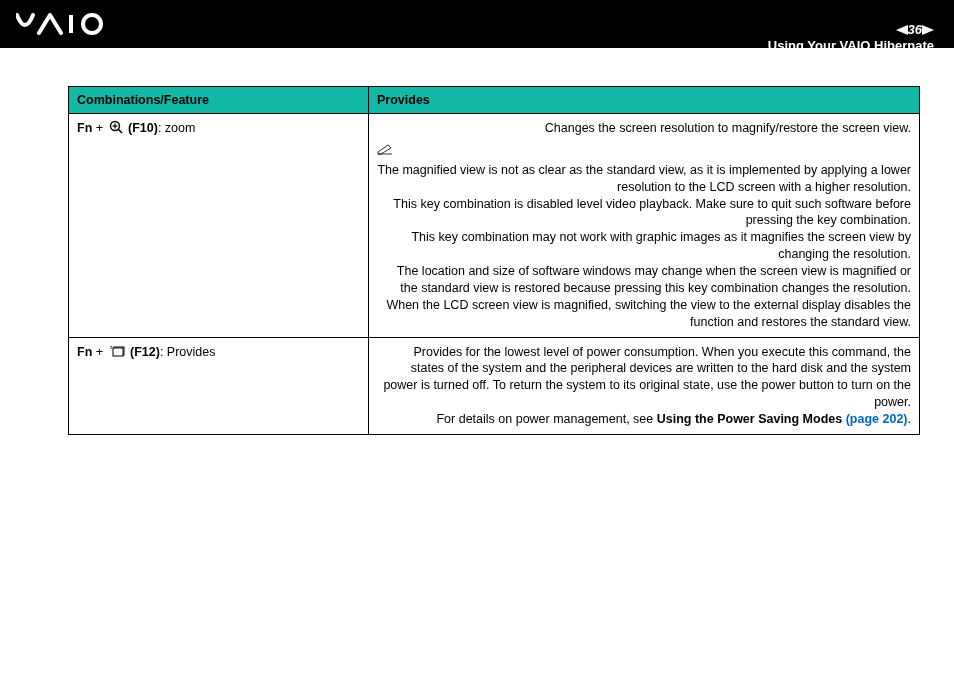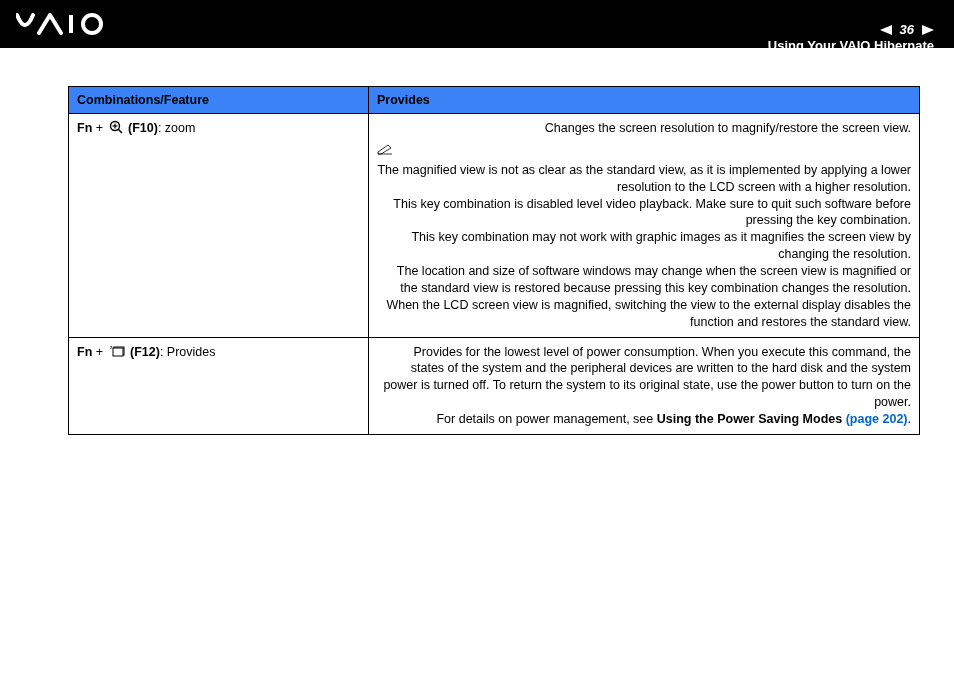--- a/index.html
+++ b/index.html
@@ -29,21 +29,21 @@
   }
   .logo svg { display: block; }
   .header-right {
     text-align: right;
     line-height: 1.1;
   }
   .page-nav {
     display: flex;
     align-items: center;
     justify-content: flex-end;
-    gap: 8px;
+    gap: 0;
     font-weight: bold;
     font-style: italic;
     font-size: 13px;
     margin-top: 28px;
   }
   .nav-arrow {
     display: inline-flex;
     align-items: center;
   }
   .nav-arrow svg { display: block; }
@@ -61,21 +61,21 @@
     font-size: 12.5px;
   }
   table.main th, table.main td {
     border: 1px solid #000;
     padding: 6px 8px;
     vertical-align: top;
     text-align: left;
   }
   table.main th {
     font-weight: bold;
-    background: #3b82f6;
+    background: #14b8a6;
   }
   col.left { width: 300px; }
   .combo-label { font-weight: bold; }
   .combo-rest { font-weight: normal; }
   .icon-inline {
     display: inline-block;
     vertical-align: middle;
     margin: 0 2px;
   }
   .note-icon {

